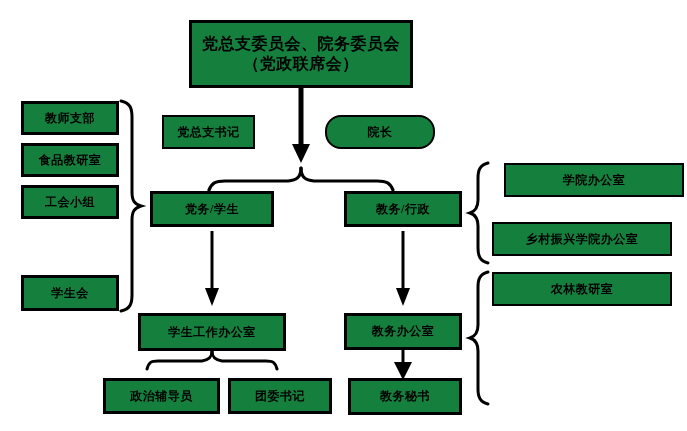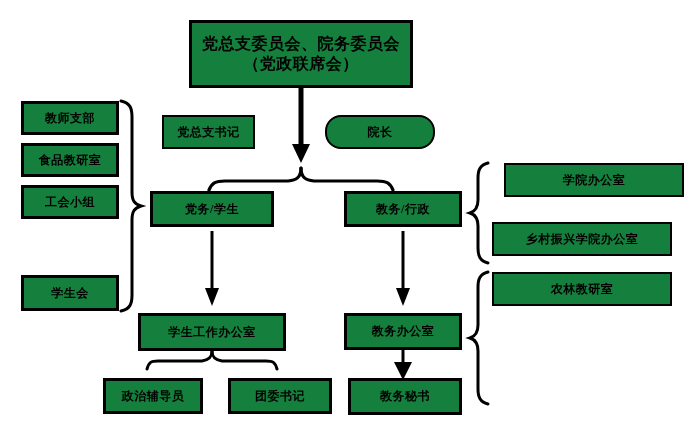--- a/index.html
+++ b/index.html
@@ -100,21 +100,21 @@
 
   <div class="node thin fs15" style="left:162px; top:115px; width:93px; height:34px;">党总支书记</div>
   <div class="node thin fs15" style="left:325px; top:115px; width:110px; height:34px;border-radius:16px;">院长</div>
 
   <div class="node thick fs15" style="left:150px; top:191px; width:124px; height:36px;">党务/学生</div>
   <div class="node thick fs15" style="left:344px; top:191px; width:118px; height:36px;">教务/行政</div>
 
   <div class="node thick fs15" style="left:138px; top:313px; width:148px; height:38px;">学生工作办公室</div>
   <div class="node thick fs15" style="left:344px; top:313px; width:118px; height:37px;">教务办公室</div>
 
-  <div class="node thick fs15" style="left:103px; top:378px; width:100px; height:36px;">政治辅导员</div>
+  <div class="node thick fs15" style="left:103px; top:378px; width:117px; height:36px;">政治辅导员</div>
   <div class="node thick fs15" style="left:228px; top:378px; width:104px; height:36px;">团委书记</div>
   <div class="node thick fs15" style="left:348px; top:378px; width:114px; height:37px;">教务秘书</div>
 
   <div class="node thick fs15" style="left:21px; top:101px; width:98px; height:34px;">教师支部</div>
   <div class="node thick fs15" style="left:21px; top:143px; width:98px; height:34px;">食品教研室</div>
   <div class="node thick fs15" style="left:21px; top:185px; width:98px; height:34px;">工会小组</div>
   <div class="node thick fs15" style="left:21px; top:275px; width:98px; height:36px;text-align:right;">学生会</div>
 
   <div class="node thin fs15" style="left:492px; top:163px; width:180px; height:34px;margin-left:12px;">学院办公室</div>
   <div class="node thin fs15" style="left:492px; top:222px; width:180px; height:34px;">乡村振兴学院办公室</div>

